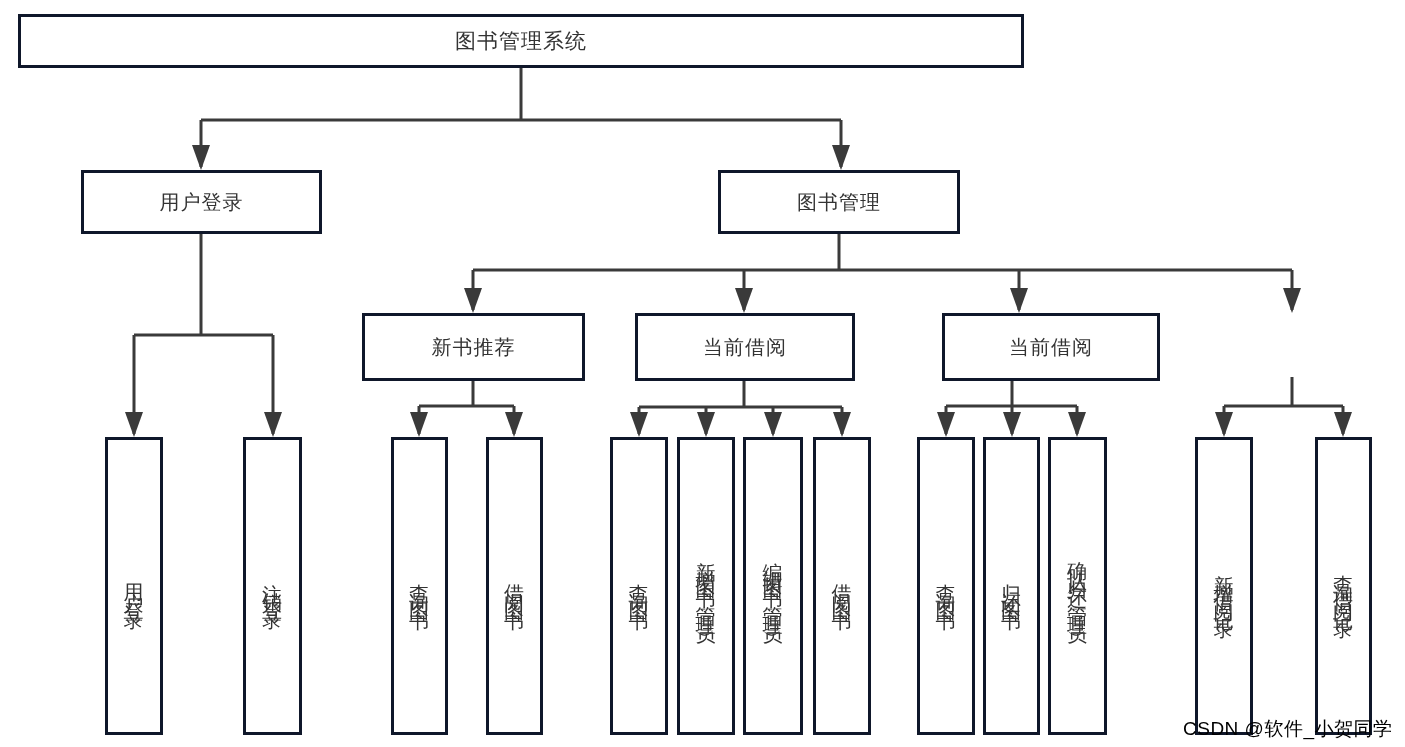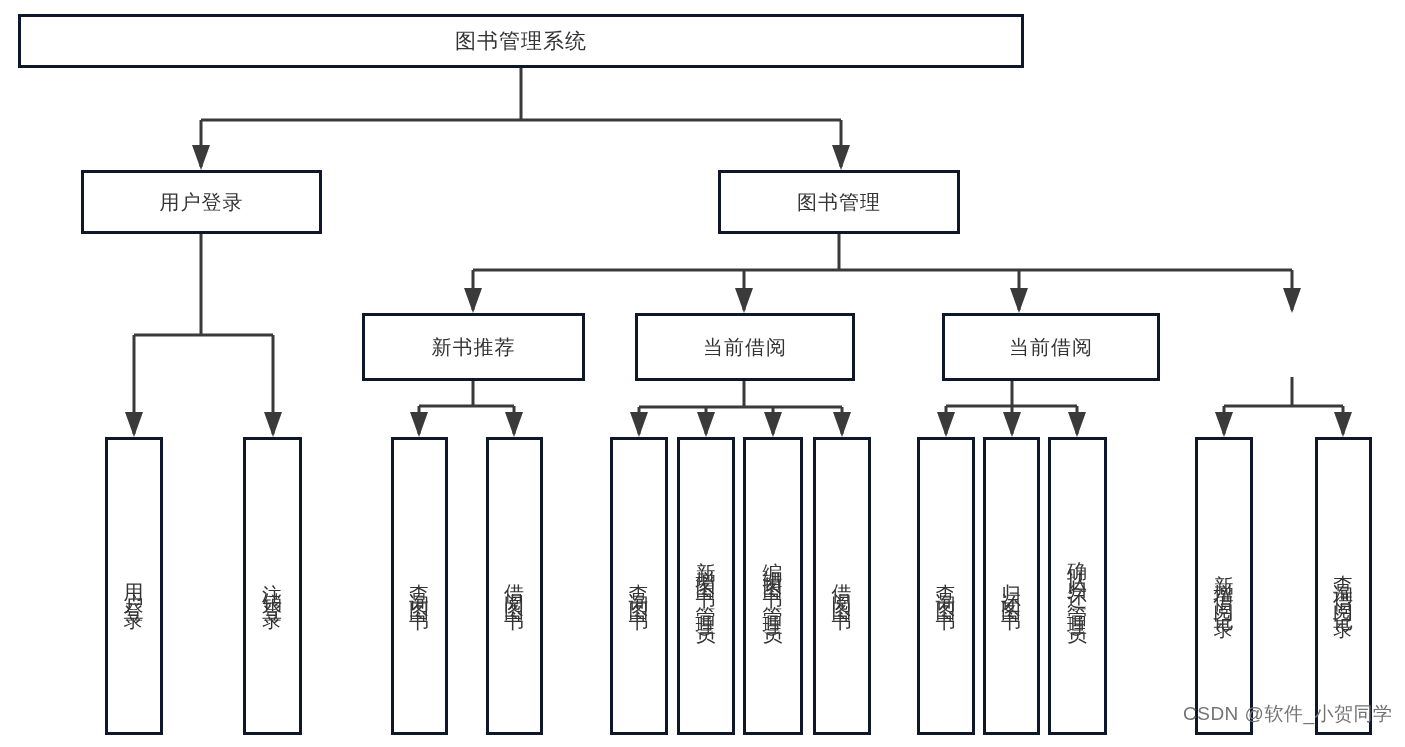--- a/index.html
+++ b/index.html
@@ -69,24 +69,24 @@
     text-orientation: mixed;
     font-size: 20px;
     line-height: 1;
     letter-spacing: 9px;
     color: #333333;
     white-space: nowrap;
   }
   .watermark {
     position: absolute;
     left: 1183px;
-    top: 701px;
+    top: 716px;
     font-size: 19px;
     letter-spacing: 0.5px;
-    color: #737373;
+    color: #000000;
     white-space: nowrap;
     z-index: 3;
   }
 </style>
 </head>
 <body>
 
 <div class="canvas">
 
   <svg class="connectors" viewBox="0 0 1405 747">

